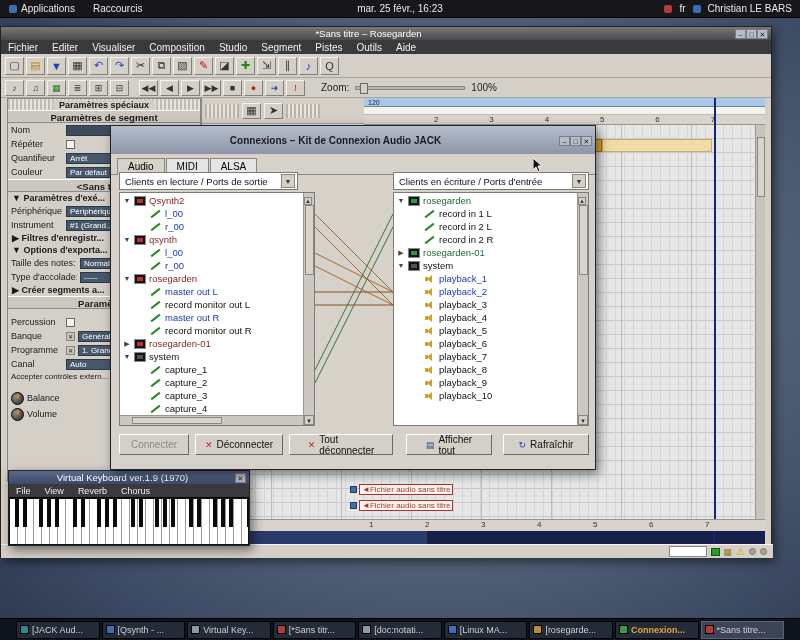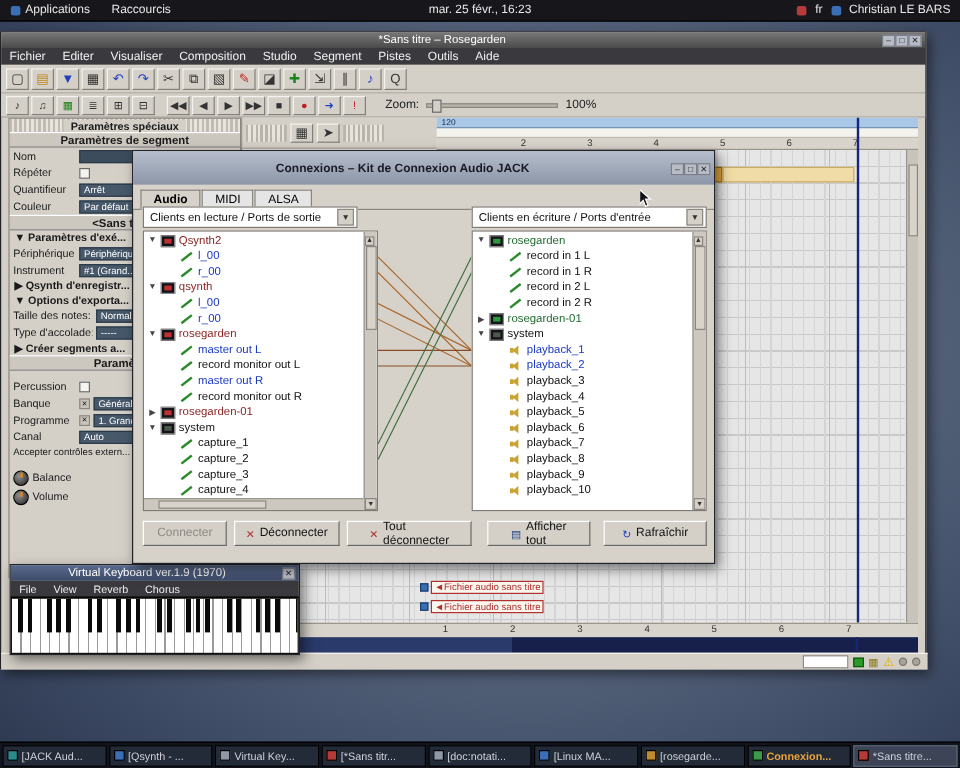--- a/index.html
+++ b/index.html
@@ -101,21 +101,21 @@
   .gridic{font-size:9px;color:#8a7a20}
   .warnic{font-size:10px;color:#e0a800}
   .gdot{width:7px;height:7px;border-radius:50%;background:#a8a49c;border:1px solid #7a766e}
 
   
   #jack{left:110px;top:125px;width:486px;height:345px;z-index:10;background:#d6d2ca}
   #jack .tbar{height:28px;background:linear-gradient(#b6becc,#8c96a8);color:#1a1a26;font-size:10px}
   #jack .tbar .ttl{font-weight:bold}
   #tabbar{height:21px;display:flex;align-items:flex-end;padding-left:6px;background:#d6d2ca;border-bottom:1px solid #8a8680;gap:1px}
   .tab{border:1px solid #8a8680;border-bottom:none;background:#e5e5e5;padding:2px 10px 2px;font-size:10px}
-  .tab.active{background:#d6d2ca;position:relative;top:1px;padding-bottom:3px;font-weight:bold}
+  .tab.active{background:#d6d2ca;position:relative;top:1px;padding-bottom:3px;font-weight:normal}
   .combo{position:absolute;height:18px;background:#fff;border:1px solid #7e7a74;display:flex;align-items:center;
     font-size:9.5px;padding:0 2px 0 5px;color:#111}
   .combo .car{margin-left:auto;width:14px;height:14px;background:#d4d0c8;border:1px solid #8a8680;
     font-size:7px;text-align:center;line-height:13px;color:#333}
   .plist{position:absolute;top:66px;width:196px;height:234px;background:#fff;border:1px solid #7e7a74;overflow:hidden}
   .rows{position:absolute;left:0;top:1px;right:11px;bottom:0}
   .trow{height:13px;display:flex;align-items:center;font-size:9.5px;gap:3px;padding-left:3px;white-space:nowrap}
   .trow.ind1{padding-left:19px}
   .arrow{width:8px;font-size:7px;color:#444;text-align:center}
   .cicon{width:12px;height:10px;position:relative;flex:0 0 12px}
@@ -149,21 +149,21 @@
   #vk-menu{height:13px;background:#3a3a3e;color:#eee;display:flex;align-items:center;font-size:9px}
   #vk-menu span{padding:0 7px}
   #piano{position:relative;height:48px;background:#111;border-top:1px solid #000}
   #wkeys{position:absolute;inset:1px;background:repeating-linear-gradient(90deg,#fff 0 7px,#9a9a9a 7px 8px)}
   #bkeys{position:absolute;left:1px;right:1px;top:1px;height:28px;
     background:repeating-linear-gradient(90deg,transparent 0 5px,#0a0a0a 5px 9px,transparent 9px 13px,#0a0a0a 13px 17px,
       transparent 17px 29px,#0a0a0a 29px 33px,transparent 33px 37px,#0a0a0a 37px 41px,transparent 41px 45px,#0a0a0a 45px 49px,transparent 49px 58px)}
 
   
   #taskbar{position:absolute;left:0;bottom:0;width:800px;height:22px;background:#10141c;display:flex;align-items:center;
-    gap:2px;padding:0 2px;z-index:40;border-top:1px solid #000}
+    gap:2px;padding:0 16px;z-index:40;border-top:1px solid #000}
   .tbitem{flex:1;max-width:88px;height:18px;background:#232a38;border:1px solid #000;color:#ccd0d8;font-size:9px;
     display:flex;align-items:center;gap:3px;padding:0 3px;white-space:nowrap;overflow:hidden}
   .tbitem.active{background:#3c4456;border-color:#5a6478}
   .tbitem.attention .tblab{color:#e8a33d;font-weight:bold}
   .tbic{width:9px;height:9px;flex:0 0 9px;border:1px solid #000}
   .teal .tbic{background:#2a8a8a}.bluei .tbic{background:#3b6fb5}.grayi .tbic{background:#9098a8}
   .redi .tbic{background:#b53b3b}.amberi .tbic{background:#c08a30}.greeni .tbic{background:#3a9a4a}
 
   
   #cursor{position:absolute;left:533px;top:158px;z-index:30}
@@ -351,21 +351,21 @@
             <span class="car">▼</span>
           </span>
         </div>
       <div class="prow">
           <span class="plab">Instrument</span>
           <span class="pcombo">
             <span>#1 (Grand...</span>
             <span class="car">▼</span>
           </span>
         </div>
-      <div class="ptoggle">▶ Qsynth d'enregistr...</div>
+      <div class="ptoggle">▶ Filtres d'enregistr...</div>
       <div class="ptoggle">▼ Options d'exporta...</div>
       <div class="prow">
           <span class="plab" style="flex-basis:66px">Taille des notes:</span>
           <span class="pcombo">
             <span>Normale</span>
             <span class="car">▼</span>
           </span>
         </div>
       <div class="prow">
           <span class="plab" style="flex-basis:66px">Type d'accolade:</span>
@@ -624,25 +624,20 @@
             <span class="tlabel">rosegarden</span>
           </div>
           <div class="trow port jack ind1">
             <span class="arrow"></span>
             <span class="cicon"></span>
             <span class="tlabel">record in 1 L</span>
           </div>
           <div class="trow port jack ind1">
             <span class="arrow"></span>
             <span class="cicon"></span>
-            <span class="tlabel">record in 1 R</span>
-          </div>
-          <div class="trow port jack ind1">
-            <span class="arrow"></span>
-            <span class="cicon"></span>
             <span class="tlabel">record in 2 L</span>
           </div>
           <div class="trow port jack ind1">
             <span class="arrow"></span>
             <span class="cicon"></span>
             <span class="tlabel">record in 2 R</span>
           </div>
           <div class="trow client greent green">
             <span class="arrow">▶</span>
             <span class="cicon"></span>

